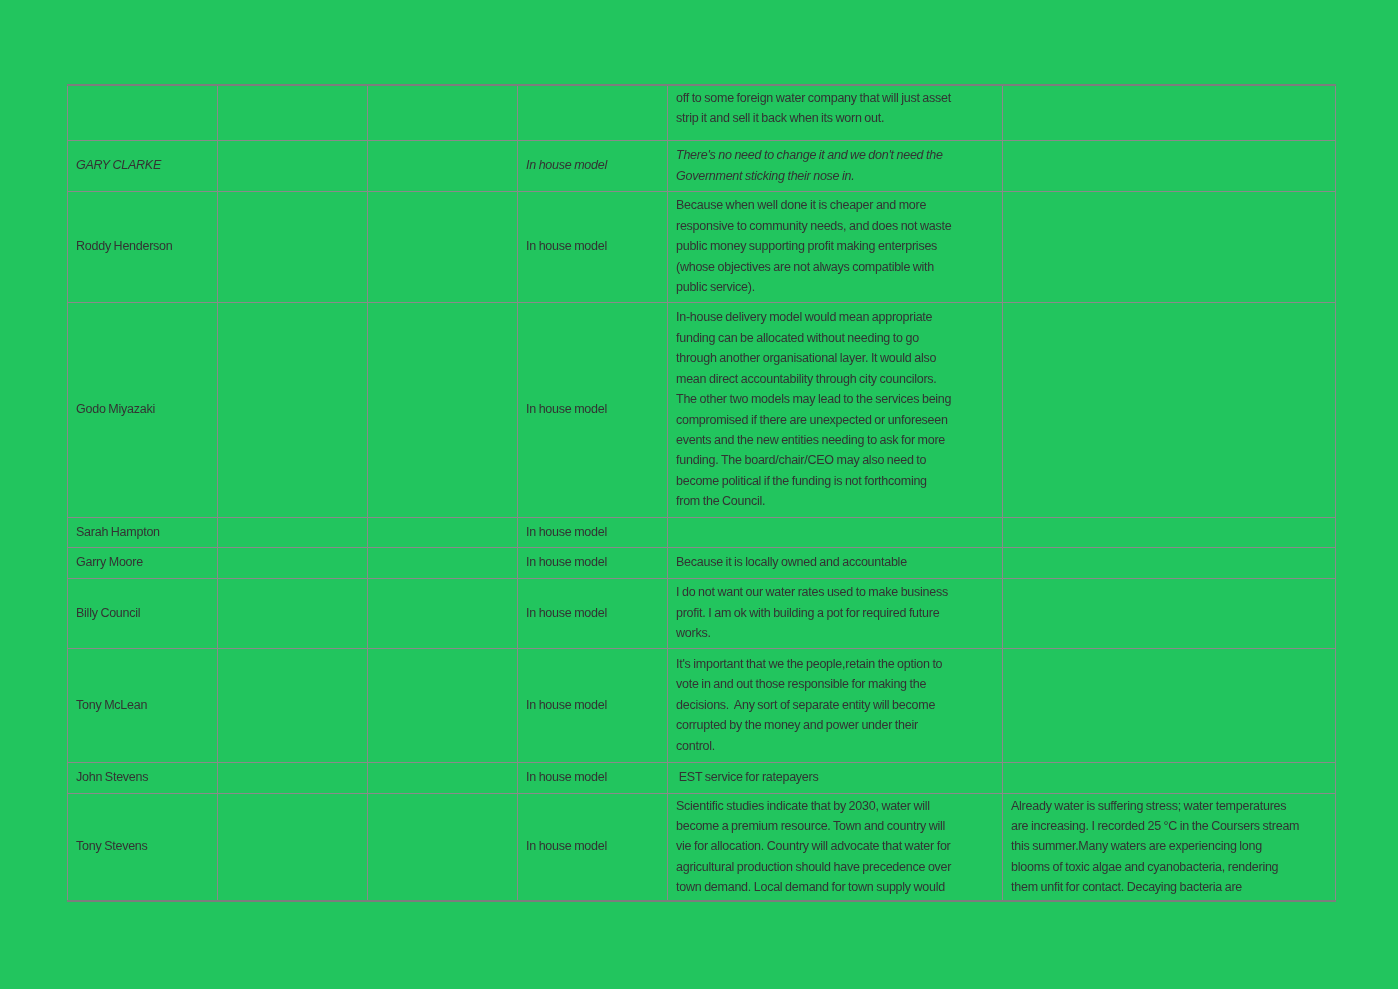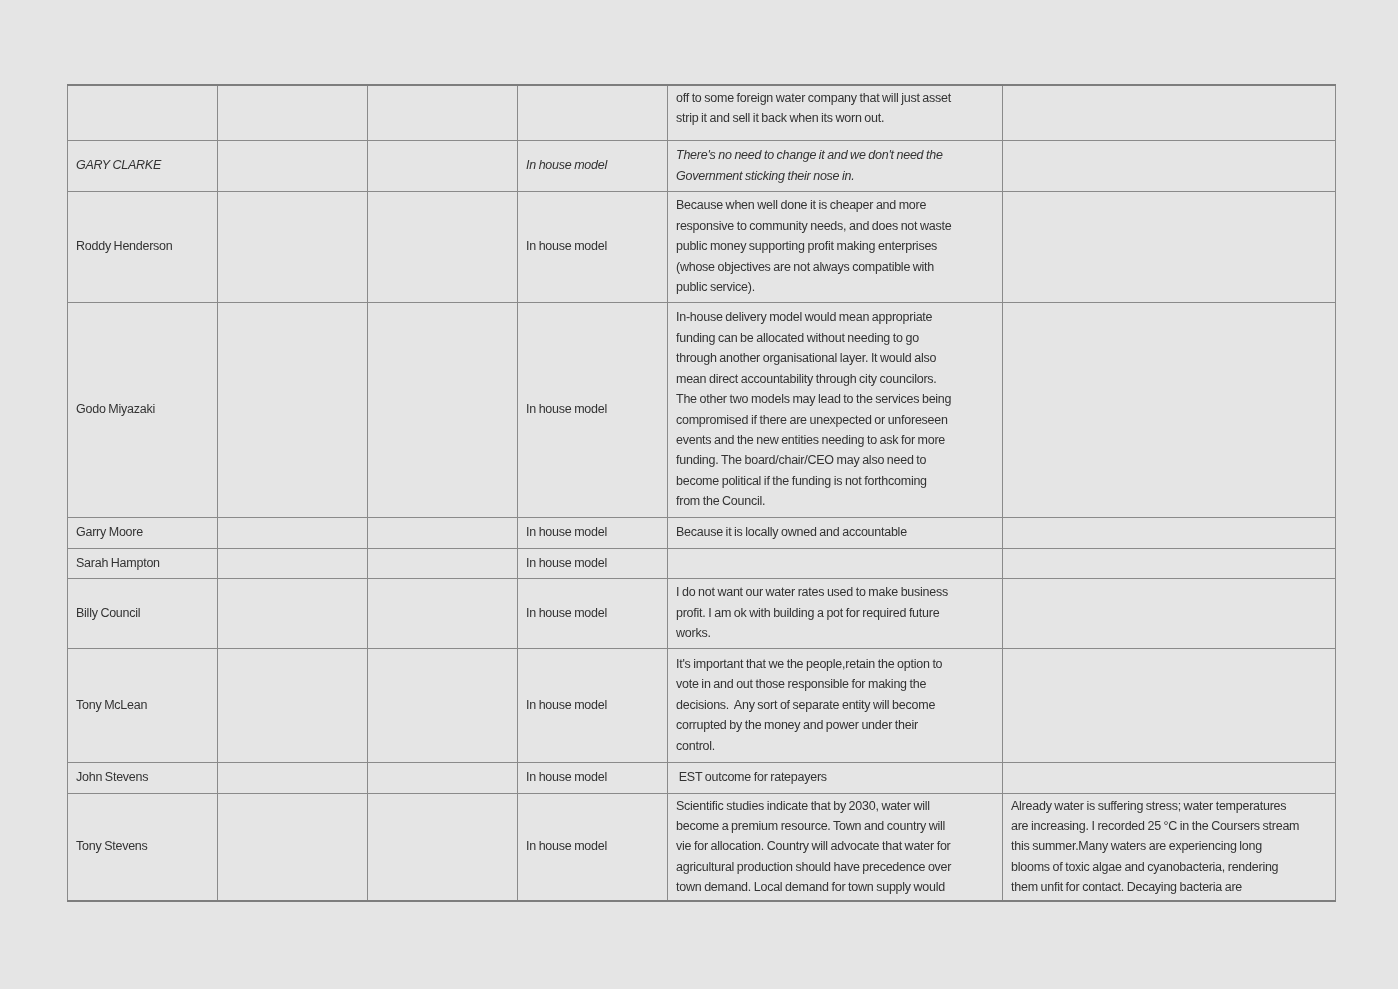--- a/index.html
+++ b/index.html
@@ -1,21 +1,21 @@
 <!DOCTYPE html>
 <html><head>
 <meta charset="utf-8">
 <style>
   * { box-sizing: border-box; }
   html, body { margin: 0; padding: 0; background: #ffffff; }
   .page {
     position: relative;
     width: 1398px;
     height: 989px;
-    background: #e5e5e5;
+    background: #22c55e;
     overflow: hidden;
     font-family: "Liberation Sans", "DejaVu Sans", sans-serif;
   }
   table.doc-table {
     position: absolute;
     left: 67px;
     top: 84px;
     width: 1268px;
     border-collapse: collapse;
     table-layout: fixed;
@@ -91,34 +91,34 @@
 through another organisational layer. It would also
 mean direct accountability through city councilors.
 The other two models may lead to the services being
 compromised if there are unexpected or unforeseen
 events and the new entities needing to ask for more
 funding. The board/chair/CEO may also need to
 become political if the funding is not forthcoming
 from the Council.</td>
           <td></td>
         </tr>
+        <tr style="height: 30px;">
+          <td>Sarah Hampton</td>
+          <td></td>
+          <td></td>
+          <td>In house model</td>
+          <td></td>
+          <td></td>
+        </tr>
         <tr style="height: 31px;">
           <td>Garry Moore</td>
           <td></td>
           <td></td>
           <td>In house model</td>
           <td>Because it is locally owned and accountable</td>
-          <td></td>
-        </tr>
-        <tr style="height: 30px;">
-          <td>Sarah Hampton</td>
-          <td></td>
-          <td></td>
-          <td>In house model</td>
-          <td></td>
           <td></td>
         </tr>
         <tr style="height: 70px;">
           <td>Billy Council</td>
           <td></td>
           <td></td>
           <td>In house model</td>
           <td>I do not want our water rates used to make business
 profit. I am ok with building a pot for required future
 works.</td>
@@ -134,21 +134,21 @@
 decisions.  Any sort of separate entity will become
 corrupted by the money and power under their
 control.</td>
           <td></td>
         </tr>
         <tr style="height: 31px;">
           <td>John Stevens</td>
           <td></td>
           <td></td>
           <td>In house model</td>
-          <td> EST outcome for ratepayers</td>
+          <td> EST service for ratepayers</td>
           <td></td>
         </tr>
         <tr style="height: 107px;">
           <td>Tony Stevens</td>
           <td></td>
           <td></td>
           <td>In house model</td>
           <td>Scientific studies indicate that by 2030, water will
 become a premium resource. Town and country will
 vie for allocation. Country will advocate that water for

